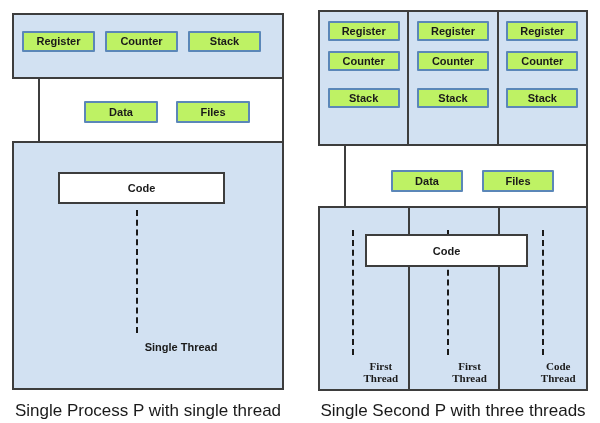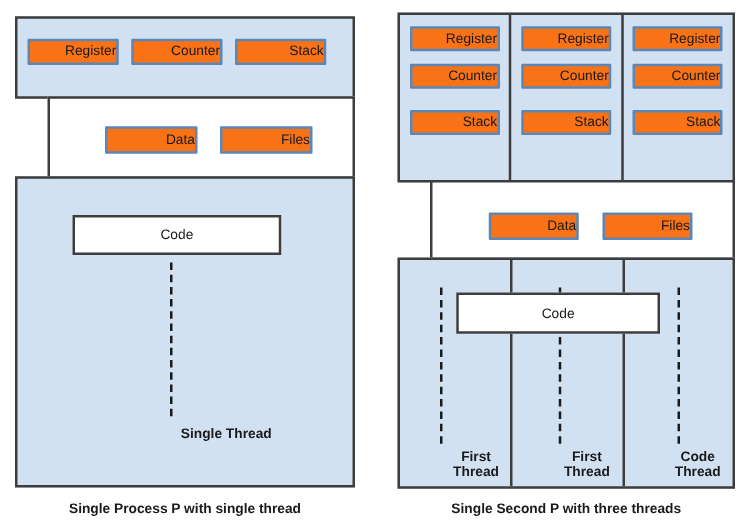--- a/index.html
+++ b/index.html
@@ -13,44 +13,44 @@
   .section {
     box-sizing:border-box;
     border:2px solid #3d3d3d;
     position:relative;
   }
   .blue-fill  { background:#d2e1f2; }
   .white-fill { background:#ffffff;margin-left:26px; }
 
   .small-box {
     box-sizing:border-box;
-    background:#f97316;
+    background:#bef264;
     border:2px solid #5b87b8;
     border-radius:1px;
-    display:flex; align-items:center; justify-content:flex-end;
-    font-size:11px; font-weight:normal; line-height:1;
+    display:flex; align-items:center; justify-content:center;
+    font-size:11px; font-weight:bold; line-height:1;
   }
 
   .code-box {
     box-sizing:border-box; position:absolute;
     background:#ffffff; border:2px solid #3d3d3d;
     display:flex; align-items:center; justify-content:center;
-    font-size:11px; font-weight:normal;
+    font-size:11px; font-weight:bold;
   }
 
   .dashed-line {
     position:absolute; width:0;
     border-left:2px dashed #1a1a1a;
   }
 
   .label-text { font-size:11px; font-weight:bold;margin-left:33px; }
 
   .caption {
     position:absolute; top:401px; text-align:center;
-    font-size:11px; font-weight:bold; color:#1a1a1a;
+    font-size:17px; font-weight:normal; color:#1a1a1a;
   }
 
   
   #left-diagram { position:absolute; left:12px; top:13px; width:272px; }
 
   #ld-registers { height:66px; }
   #ld-registers .box-row {
     position:absolute; left:8px; top:16px; display:flex; gap:10px;
   }
   #ld-registers .small-box { width:73px; height:21px; }
@@ -95,21 +95,21 @@
   #rd-divider-2 { left:178px; }
   #rd-threads .dashed-line { top:22px; height:125px; z-index:2; }
   #rd-line-1 { left:32px; }
   #rd-line-2 { left:127px; }
   #rd-line-3 { left:222px; }
   #rd-threads .code-box { left:45px; top:26px; width:163px; height:33px; z-index:3; }
   #rd-thread-labels {
     position:absolute; left:0; top:152px; width:100%;
     display:flex; z-index:2;
   }
-  #rd-thread-labels .cell { flex:1 1 0; text-align:center; }
+  #rd-thread-labels .cell { flex:1 1 0; text-align:center;font-family:Liberation Serif, serif; }
 
   #right-caption { left:318px; width:270px; }
 </style>
 </head>
 <body>
 
 <div id="canvas">
 
   <div id="left-diagram">
 

